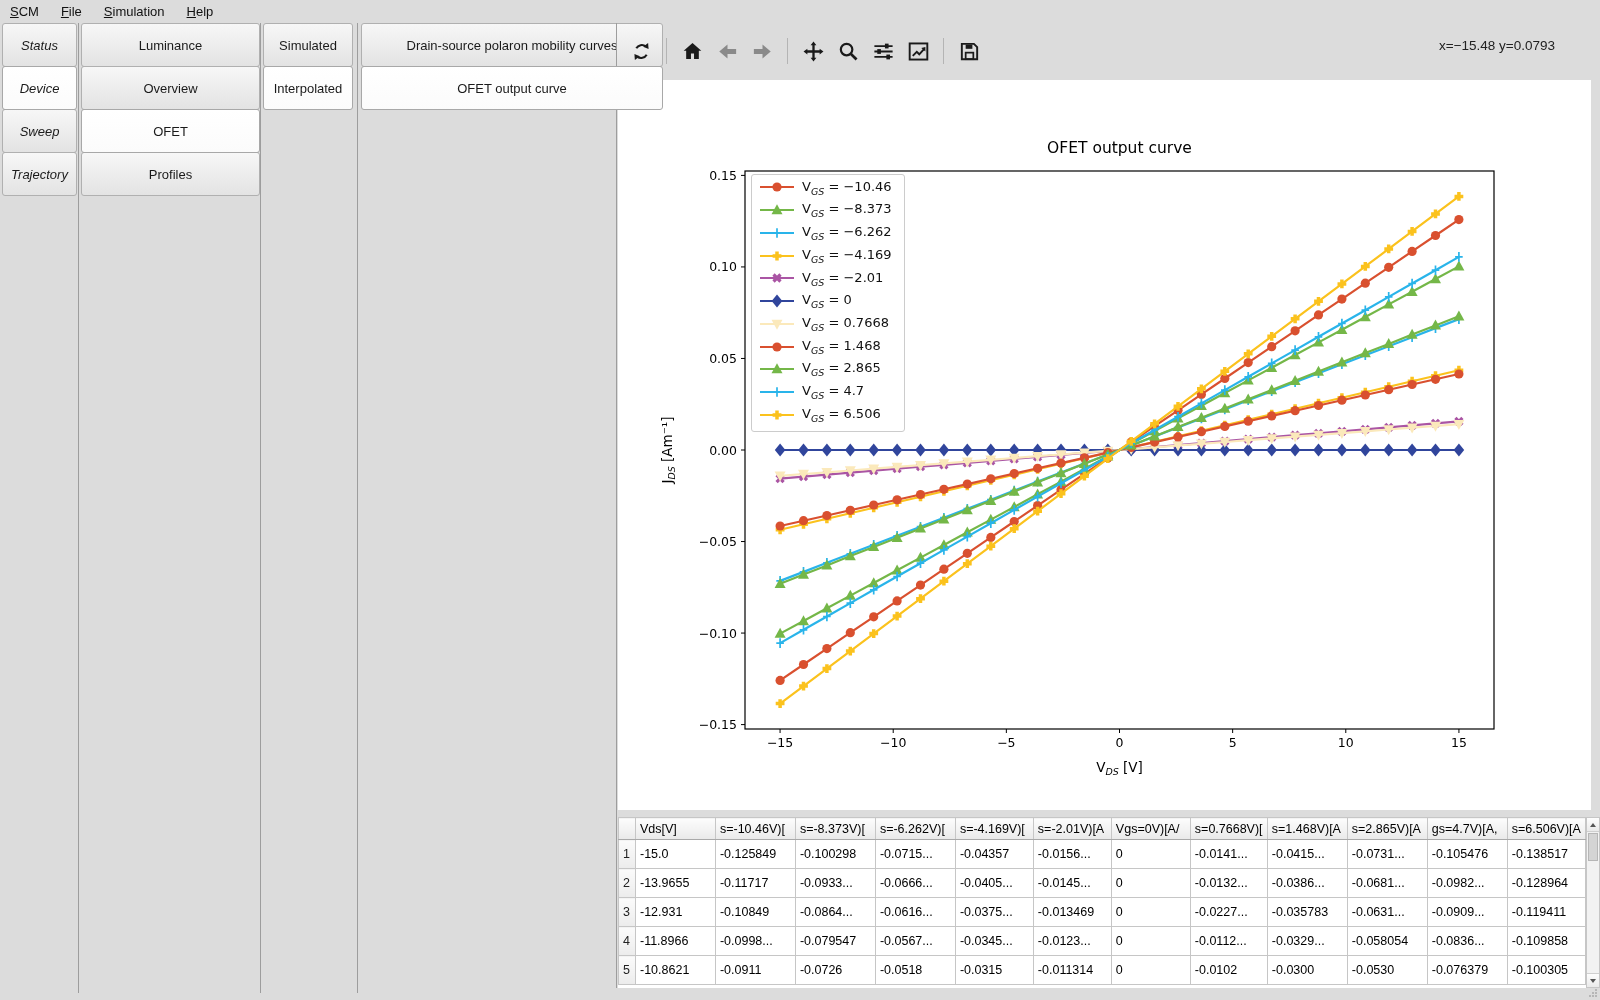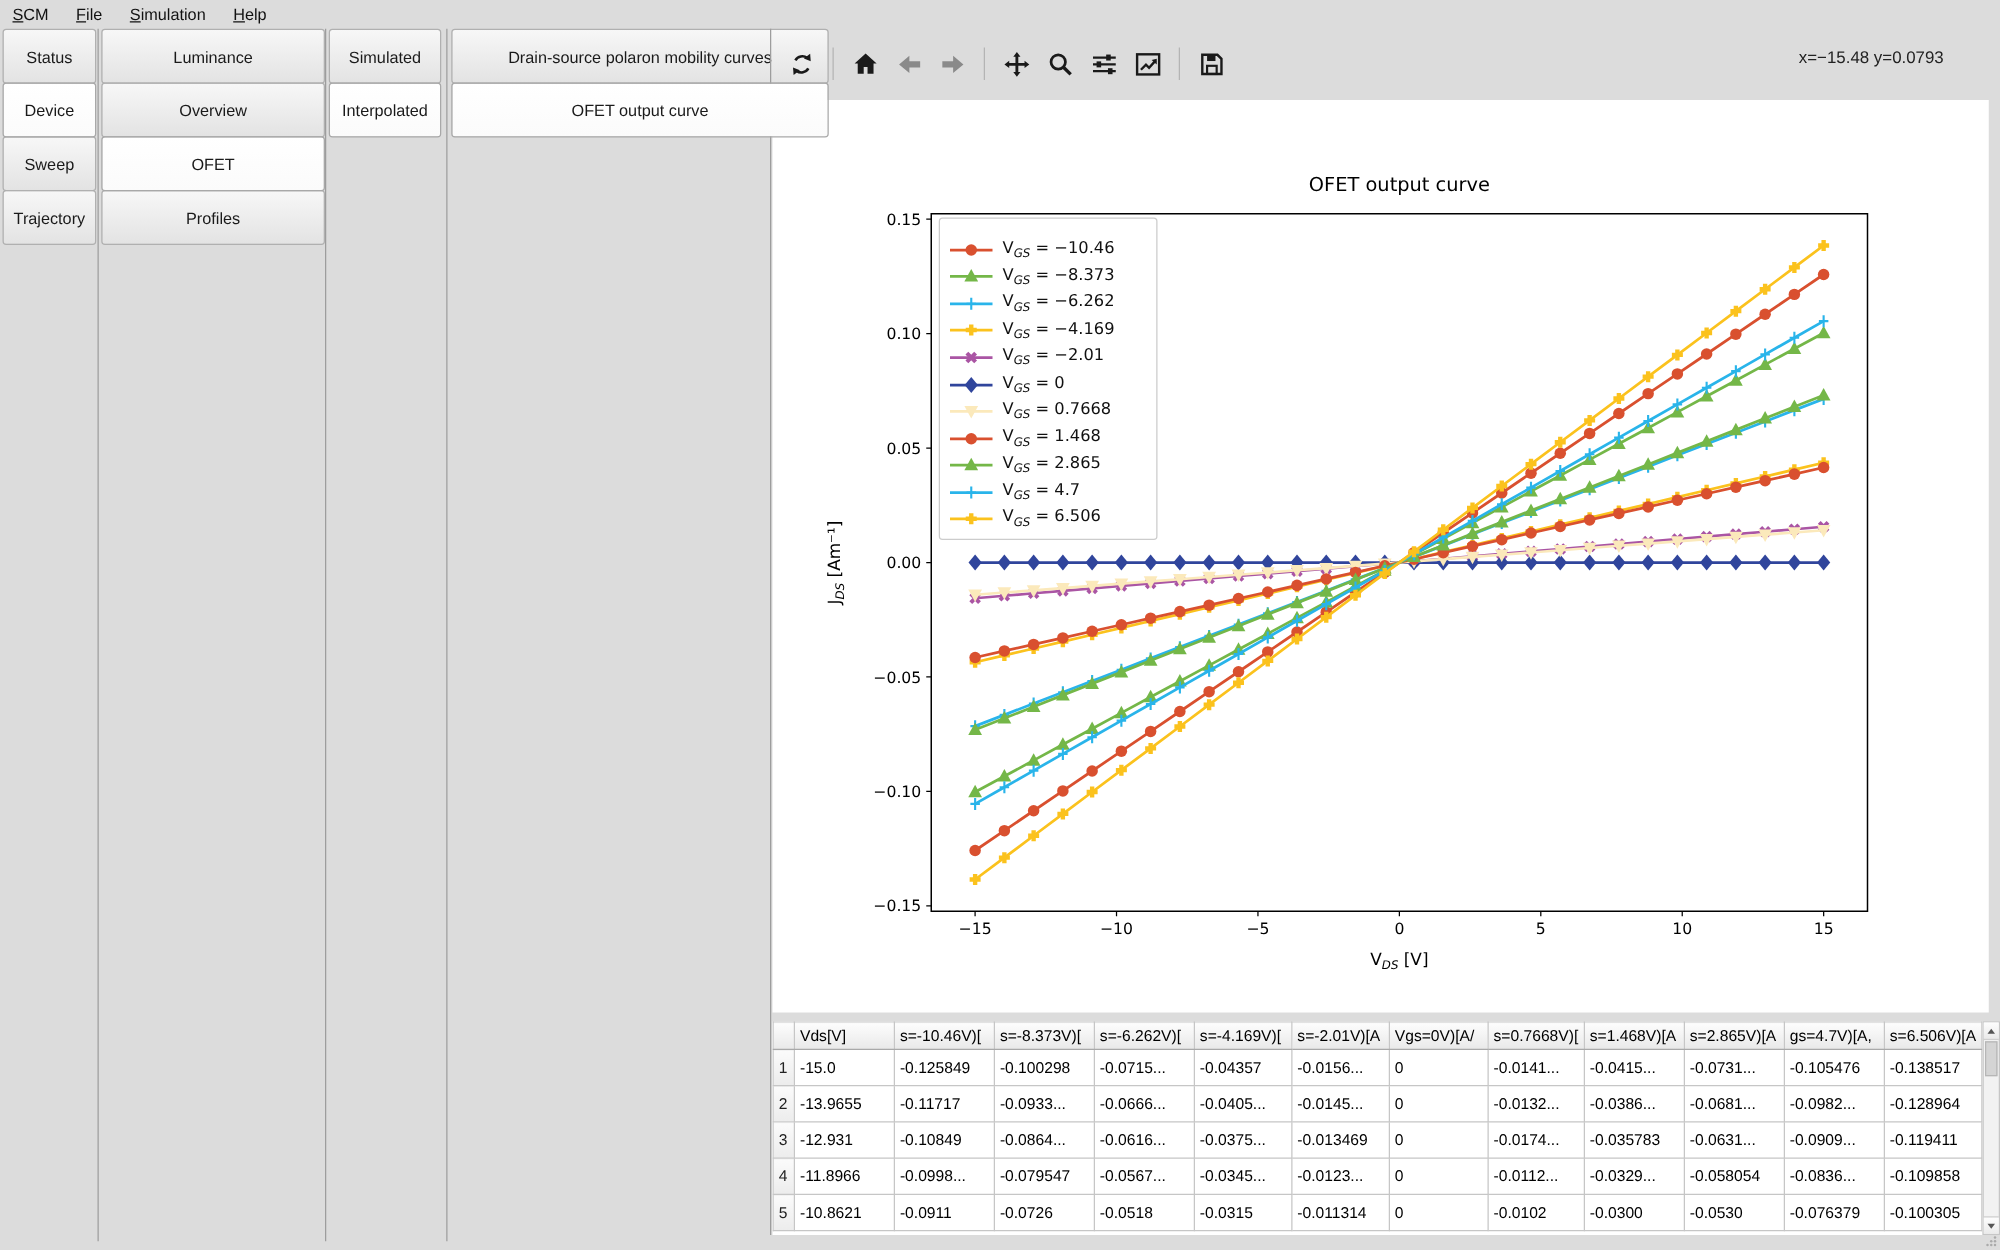--- a/index.html
+++ b/index.html
@@ -27,23 +27,23 @@
   .vsep{position:absolute;top:23px;width:1px;background:#9d9d9d;}
   
   #toolbar{position:absolute;left:628px;top:34px;height:34px;display:flex;align-items:center;gap:9px;}
   .tbtn{width:26px;height:26px;display:flex;align-items:center;justify-content:center;}
   .tbtn svg{width:23px;height:23px;}
   .tsep{width:1px;height:26px;background:#b4b4b4;margin:0 3px;}
   #coords{position:absolute;top:38px;right:45px;font-size:13.5px;color:#222;}
   
   #figure{position:absolute;left:618px;top:80px;width:973px;height:730px;background:#ffffff;}
   #legend{
-    position:absolute;left:133px;top:94px;width:175px;height:258px;
+    position:absolute;left:133px;top:94px;width:154px;height:258px;
     background:rgba(255,255,255,0.92);border:1px solid #cccccc;border-radius:3px;
-    box-sizing:border-box;padding:14px 0 5px 7px;display:flex;flex-direction:column;justify-content:space-around;
+    box-sizing:border-box;padding:1px 0 5px 7px;display:flex;flex-direction:column;justify-content:space-around;
     font-family:"DejaVu Sans",sans-serif;
   }
   .leg-row{display:flex;align-items:center;height:23px;}
   .leg-row svg{width:36px;height:16px;flex:0 0 36px;}
   .leg-label{font-size:13px;color:#111;margin-left:7px;white-space:nowrap;}
   .leg-label sub{font-style:italic;font-size:9.5px;}
   
   #tablewrap{position:absolute;left:618px;top:817px;width:968px;height:171px;overflow:hidden;background:#fff;border:0;}
   table.grid{border-collapse:collapse;table-layout:fixed;font-size:12.5px;color:#000;background:#fff;}
   table.grid td,table.grid th{border:1px solid #c6c6c6;padding:0 4px;white-space:nowrap;overflow:hidden;font-weight:normal;}
@@ -66,21 +66,21 @@
 <body>
 
 <div id="menubar">
     <span class="menu-item"><u>S</u>CM</span>
     <span class="menu-item"><u>F</u>ile</span>
     <span class="menu-item"><u>S</u>imulation</span>
     <span class="menu-item"><u>H</u>elp</span>
   </div>
 
 <div id="navcols">
-    <div class="navcol" style="left: 2px; width: 75px;">
+    <div class="navcol" style="left: 2px; width: 75px; font-style: italic;">
       <div class="navbtn">Status</div>
       <div class="navbtn selected">Device</div>
       <div class="navbtn">Sweep</div>
       <div class="navbtn">Trajectory</div>
     </div>
     <div class="navcol" style="left: 81px; width: 179px;">
       <div class="navbtn">Luminance</div>
       <div class="navbtn">Overview</div>
       <div class="navbtn selected">OFET</div>
       <div class="navbtn">Profiles</div>
@@ -689,21 +689,21 @@
         </tr>
         <tr>
           <td class="rownum">3</td>
           <td>-12.931</td>
           <td>-0.10849</td>
           <td>-0.0864...</td>
           <td>-0.0616...</td>
           <td>-0.0375...</td>
           <td>-0.013469</td>
           <td>0</td>
-          <td>-0.0174...</td>
+          <td>-0.0227...</td>
           <td>-0.035783</td>
           <td>-0.0631...</td>
           <td>-0.0909...</td>
           <td>-0.119411</td>
         </tr>
         <tr>
           <td class="rownum">4</td>
           <td>-11.8966</td>
           <td>-0.0998...</td>
           <td>-0.079547</td>

